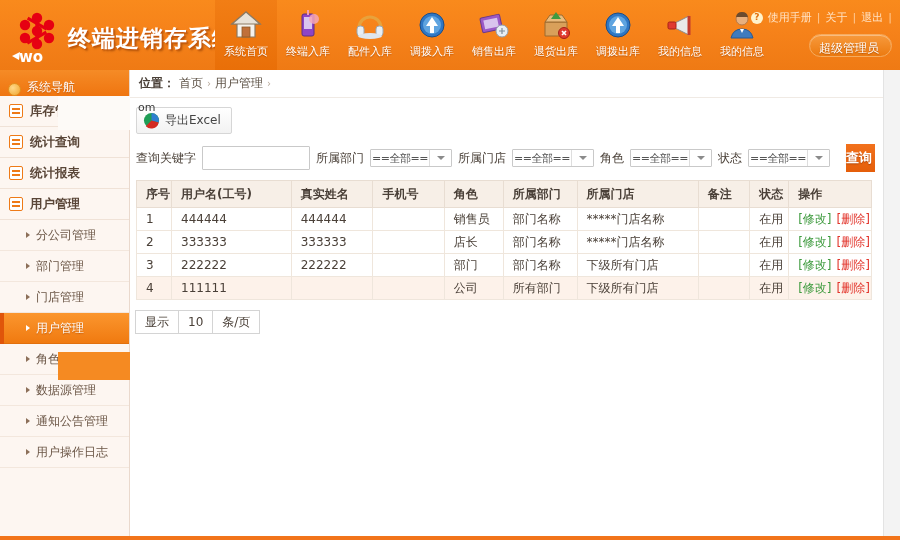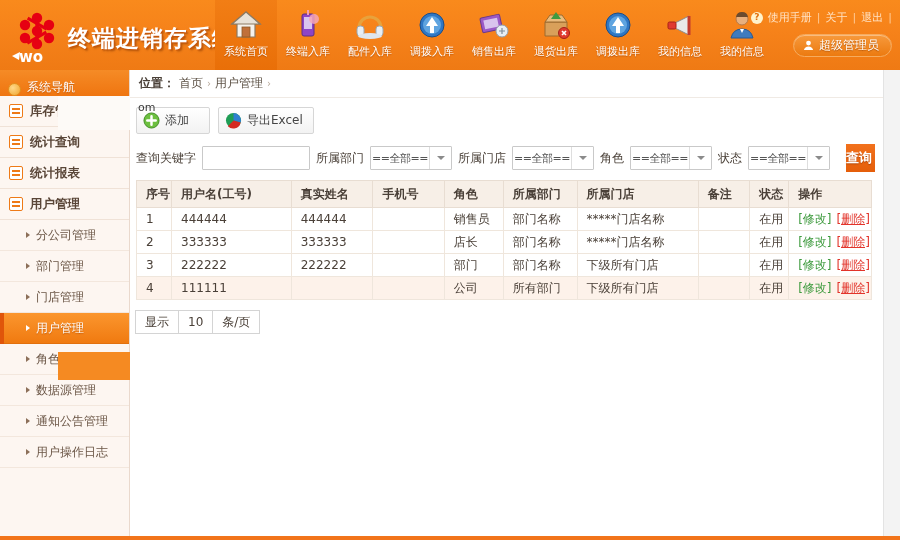--- a/index.html
+++ b/index.html
@@ -61,20 +61,21 @@
   .user-chip {
     position:absolute; right:8px; top:34px;
     height:23px; padding:0 12px 0 9px; border-radius:12px;
     background:linear-gradient(180deg,#f79a3c 0%,#ec7a10 100%);
     border:1px solid #f6ab5e;
     display:flex; align-items:center; gap:5px;
     color:#fff; font-size:12px; font-family:"DejaVu Sans",sans-serif;
     text-shadow:0 1px 1px rgba(140,60,0,.6);
     box-shadow:inset 0 1px 0 rgba(255,255,255,.35);
     cursor:pointer;
+    flex-direction:column;
   }
 
   
   .sidebar {
     position:absolute; left:0; top:70px; width:130px; height:470px;
     background:#fdf6f1; border-right:1px solid #ead9cd;
   }
   .side-head {
     height:26px; background:linear-gradient(180deg,#f58b26 0%,#ef7510 100%);
     display:flex; align-items:flex-end; padding-left:8px; gap:6px;
@@ -158,21 +159,21 @@
   .filterbar {
     margin-top:6px; height:32px; display:flex; align-items:center; gap:6px;
     font-size:12px; color:#4a4038; font-family:"DejaVu Sans",sans-serif;
   }
   .flabel { white-space:nowrap; }
   .ftext {
     width:108px; height:24px; border:1px solid #c9c9c9; background:#fff;
     border-radius:1px;
   }
   .fsel {
-    height:24px; border:1px solid #c9c9c9; background:#fff; border-radius:1px;
+    height:18px; border:1px solid #c9c9c9; background:#fff; border-radius:1px;
     display:flex; align-items:stretch; cursor:pointer;
   }
   .fsel .val {
     width:58px; display:flex; align-items:center; justify-content:center;
     font-size:11px; color:#555; letter-spacing:-0.5px;
   }
   .fsel .caret {
     width:22px; border-left:1px solid #dedede;
     display:flex; align-items:center; justify-content:center;
   }
@@ -199,21 +200,21 @@
   }
   table.grid td {
     border:1px solid #efe6dc; height:23px; font-size:12px; color:#4a4038;
     padding-left:9px; font-family:"DejaVu Sans",sans-serif; white-space:nowrap;
   }
   table.grid tr.even td { background:#ffffff; }
   table.grid tr.odd  td { background:#fdf2ea; }
   .red { color:#e2342b; }
   .act { display:flex; gap:5px; }
   .act .edit { color:#3f9b3f; }
-  .act .del  { color:#e2342b;text-decoration:underline; }
+  .act .del  { color:#e2342b; }
   .act span { cursor:pointer; }
 
   .pager { margin-top:10px; display:flex; align-items:center; }
   .pager .pcell {
     height:24px; border:1px solid #d4d4d4; background:#fff;
     display:flex; align-items:center; justify-content:center;
     padding:0 9px; font-size:12px; color:#4a4038;
     margin-left:-1px; font-family:"DejaVu Sans",sans-serif;
   }
   .pager .pcell.num { min-width:30px; cursor:pointer; }
@@ -434,27 +435,20 @@
       <span class="sep">›</span>
       <span>用户管理</span>
       <span class="sep">›</span>
     </div>
 
     <div class="panel">
 
       <div class="btnbar">
         <span class="om-artifact">om</span>
 
-        <div class="tool-btn">
-          <svg width="17" height="17" viewBox="0 0 18 18">
-            <circle cx="9" cy="9" r="8" fill="#6cbf3f" stroke="#3e8a22" stroke-width="1"></circle>
-            <path d="M9 4.5 v9 M4.5 9 h9" stroke="#ffffff" stroke-width="2.6" stroke-linecap="round"></path>
-          </svg>
-          <span>添加</span>
-        </div>
 
         <div class="tool-btn">
           <svg width="17" height="17" viewBox="0 0 18 18">
             <circle cx="9" cy="9" r="8" fill="#1f9d55"></circle>
             <path d="M9 9 L9 1 A8 8 0 0 1 16.6 11 Z" fill="#2f7fd0"></path>
             <path d="M9 9 L16.6 11 A8 8 0 0 1 3 15 Z" fill="#d42a22"></path>
           </svg>
           <span>导出Excel</span>
         </div>
       </div>

